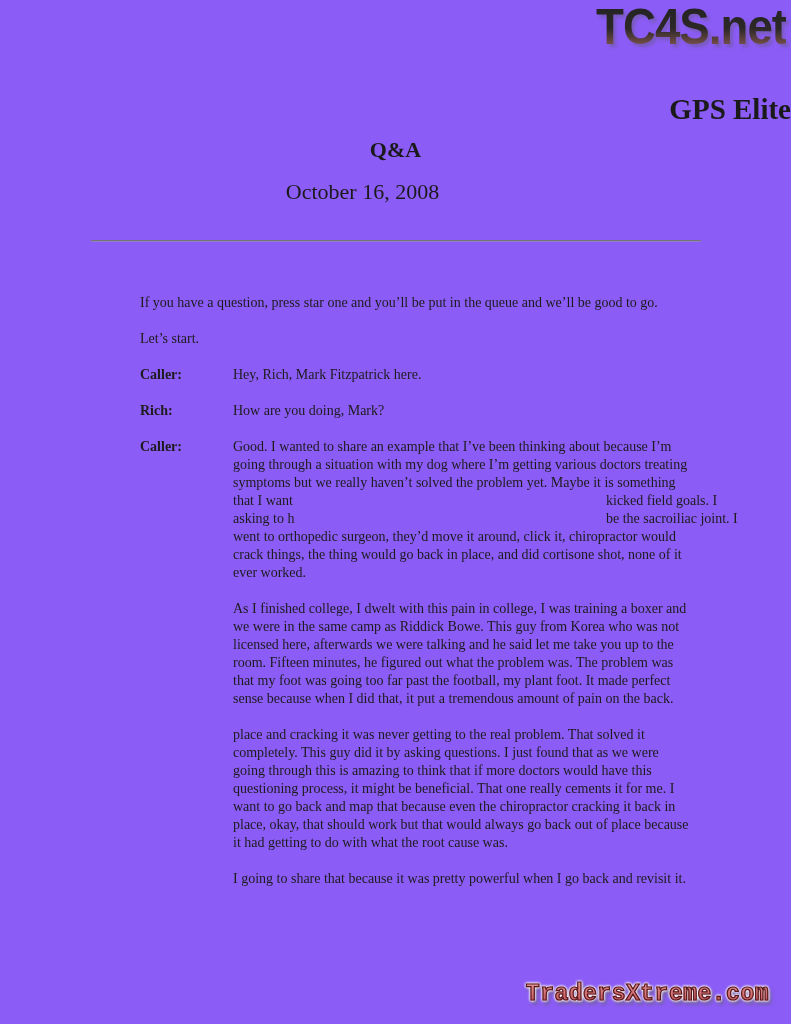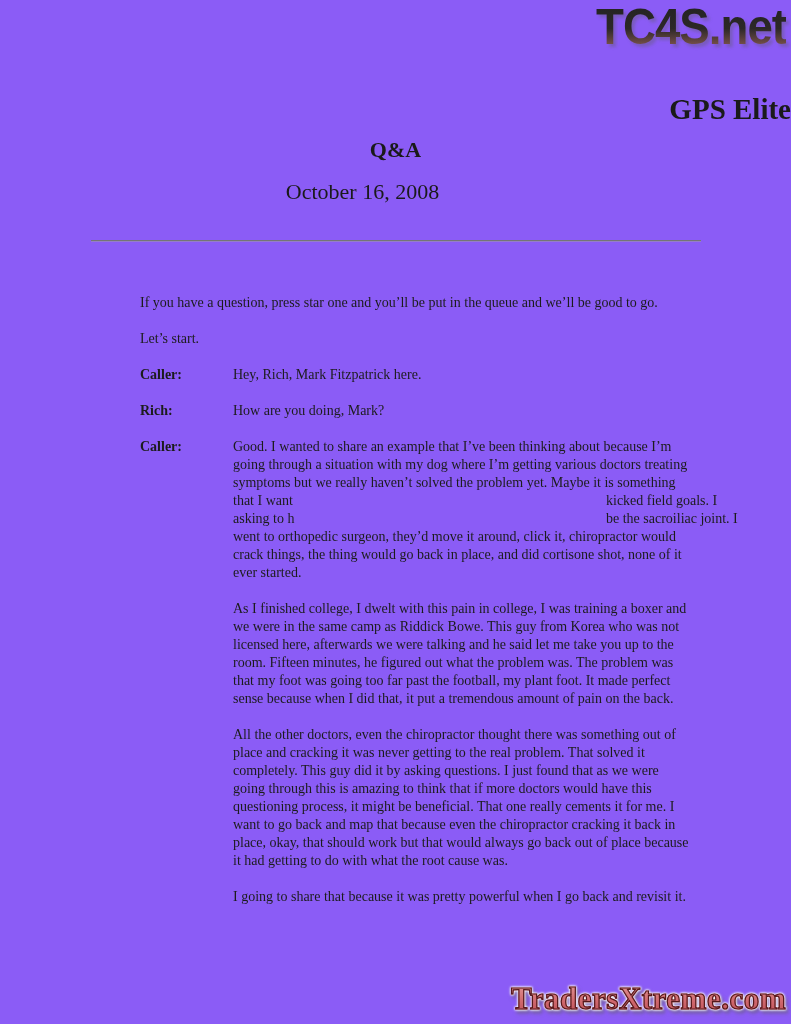--- a/index.html
+++ b/index.html
@@ -56,23 +56,23 @@
   }
   @supports (-webkit-background-clip: text) {
     .wm-center {
       background:linear-gradient(180deg,#e1666a 0%,#d03038 38%,#bb181f 70%,#9e1014 100%);
       -webkit-background-clip:text; background-clip:text; color:transparent;
     }
   }
 
   
   .wm-bottom {
-    position:absolute; top:982px; right:5px;
-    font-family:Liberation Serif, serif;
-    font-weight:bold; font-size:31px; letter-spacing:0.5px; line-height:1.1;
+    position:absolute; top:982px; right:22px;
+    font-family:Liberation Mono, monospace;
+    font-weight:bold; font-size:23px; letter-spacing:0.5px; line-height:1.1;
     color:#c4595f;
     -webkit-text-stroke:1.2px #55191c;
     filter: drop-shadow(0 0 1px rgba(255,255,255,0.95)) drop-shadow(0 0 1px rgba(255,255,255,0.9))
             drop-shadow(2px 3px 1.5px rgba(95,95,95,0.5));
   }
   @supports (-webkit-background-clip: text) {
     .wm-bottom {
       background:linear-gradient(180deg,#e2999a 0%,#d0696e 55%,#bb4d55 100%);
       -webkit-background-clip:text; background-clip:text; color:transparent;
     }
@@ -118,32 +118,31 @@
         <span class="speaker">Caller:</span>
         <div class="speech">
           <div class="para">
             <div class="line">Good. I wanted to share an example that I’ve been thinking about because I’m</div>
             <div class="line">going through a situation with my dog where I’m getting various doctors treating</div>
             <div class="line">symptoms but we really haven’t solved the problem yet. Maybe it is something</div>
             <div class="line"><span class="frag-left">that I want </span><span class="frag-right">kicked field goals. I</span></div>
             <div class="line"><span class="frag-left">asking to h</span><span class="frag-right">be the sacroiliac joint. I</span></div>
             <div class="line">went to orthopedic surgeon, they’d move it around, click it, chiropractor would</div>
             <div class="line">crack things, the thing would go back in place, and did cortisone shot, none of it</div>
-            <div class="line">ever started.</div>
+            <div class="line">ever worked.</div>
           </div>
           <div class="para">
             <div class="line">As I finished college, I dwelt with this pain in college, I was training a boxer and</div>
             <div class="line">we were in the same camp as Riddick Bowe. This guy from Korea who was not</div>
             <div class="line">licensed here, afterwards we were talking and he said let me take you up to the</div>
             <div class="line">room. Fifteen minutes, he figured out what the problem was. The problem was</div>
             <div class="line">that my foot was going too far past the football, my plant foot. It made perfect</div>
             <div class="line">sense because when I did that, it put a tremendous amount of pain on the back.</div>
           </div>
           <div class="para">
-            <div class="line">All the other doctors, even the chiropractor thought there was something out of</div>
             <div class="line">place and cracking it was never getting to the real problem. That solved it</div>
             <div class="line">completely. This guy did it by asking questions. I just found that as we were</div>
             <div class="line">going through this is amazing to think that if more doctors would have this</div>
             <div class="line">questioning process, it might be beneficial. That one really cements it for me. I</div>
             <div class="line">want to go back and map that because even the chiropractor cracking it back in</div>
             <div class="line">place, okay, that should work but that would always go back out of place because</div>
             <div class="line">it had getting to do with what the root cause was.</div>
           </div>
           <div class="para">
             <div class="line">I going to share that because it was pretty powerful when I go back and revisit it.</div>

